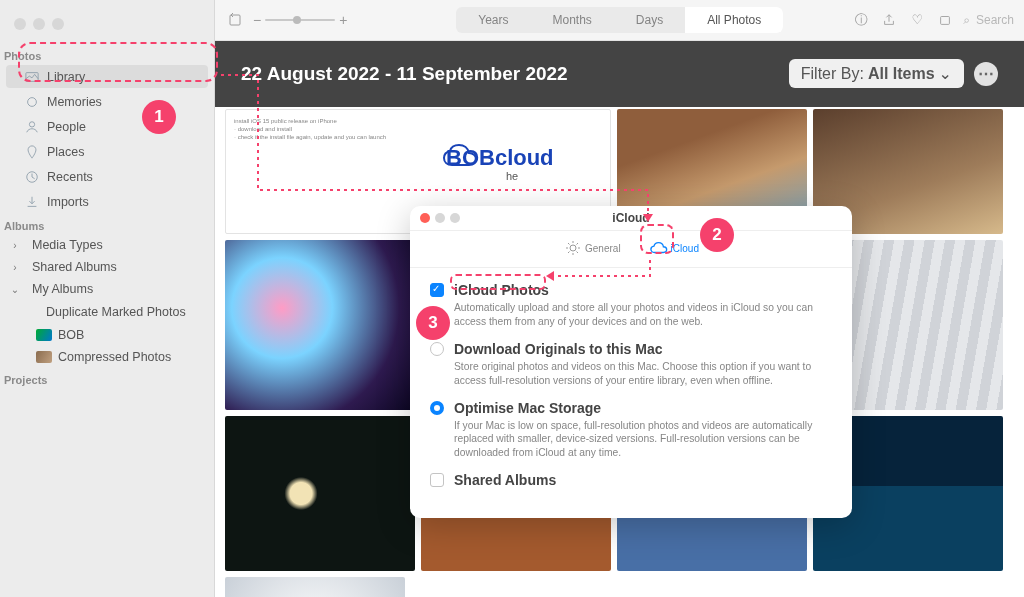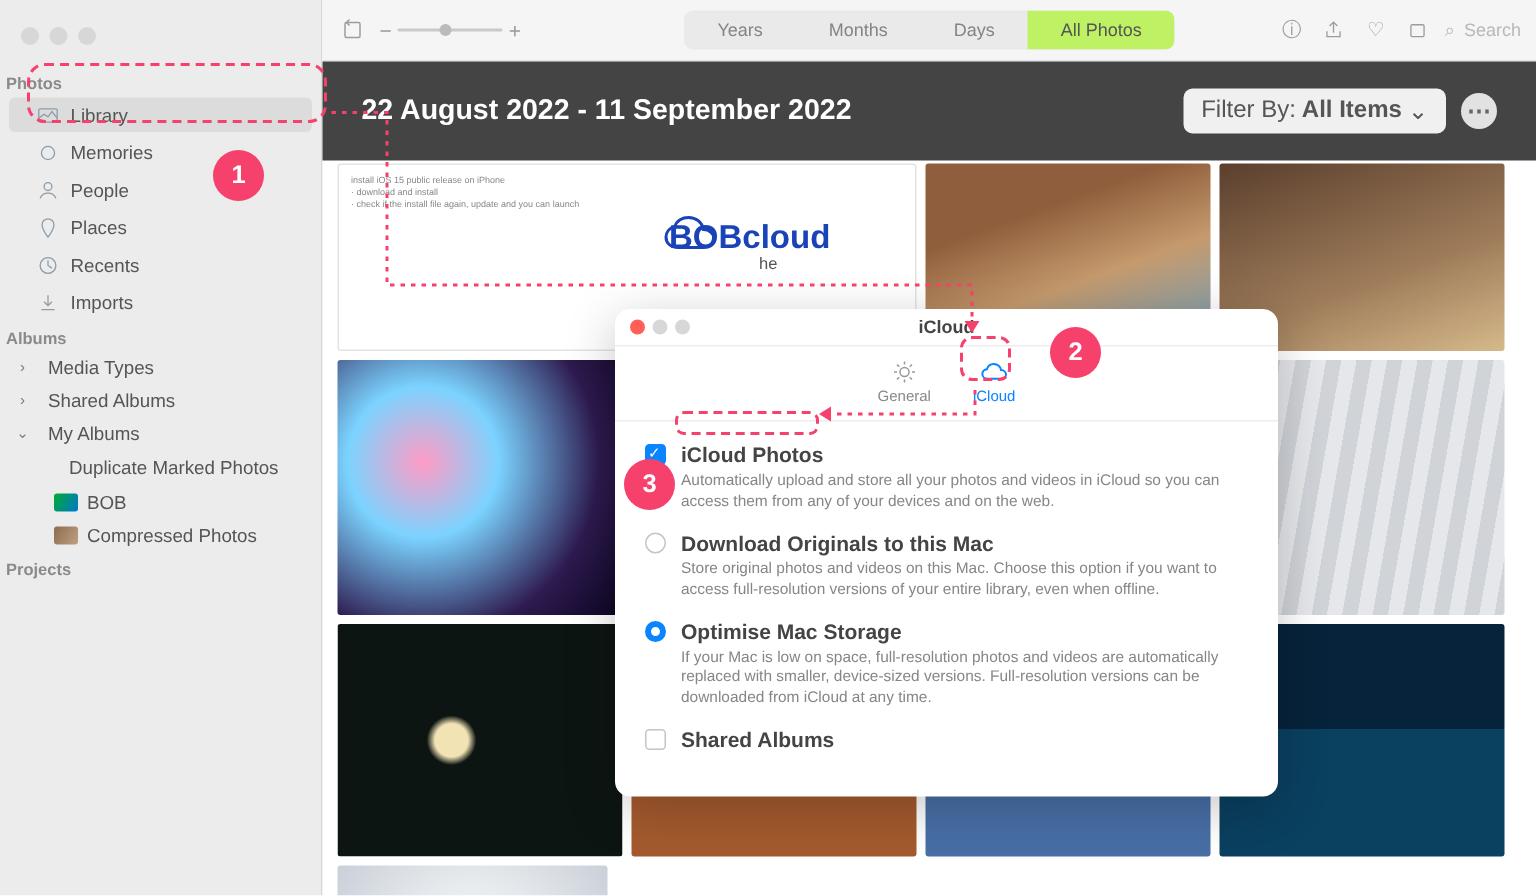--- a/index.html
+++ b/index.html
@@ -24,21 +24,21 @@
 
 
 .main { flex: 1; display: flex; flex-direction: column; background: #fff; position: relative; }
 .toolbar { height: 44px; background: #f5f5f5; border-bottom: 1px solid #e3e3e3; display:flex; align-items:center; padding: 0 10px; gap:8px; color:#9c9c9c; }
 .toolbar .tb-icon { width: 20px; display:inline-flex; justify-content:center; }
 .zoom { display:flex; align-items:center; gap:4px; font-size:14px; color:#999; margin-right:auto; }
 .zoom-track { width:70px; height:2px; background:#c9c9c9; position:relative; border-radius:1px; }
 .zoom-track::after{ content:''; width:8px; height:8px; border-radius:50%; background:#bbb; position:absolute; left:40%; top:-3px; }
 .seg { display:flex; background:#eaeaea; border-radius:6px; overflow:hidden; margin: 0 60px 0 0; }
 .seg div { padding: 6px 22px; font-size:12px; color:#848484; cursor:pointer; }
-.seg div.active { background:#bef264; color:#555; }
+.seg div.active { background:#ffffff; color:#555; }
 .search-box { display:flex; align-items:center; gap:6px; color:#b8b8b8; font-size:12px; }
 
 
 .header-band { position:relative; height: 72px; background: #444; color:#fff; display:flex; align-items:center; padding: 0 26px; }
 .header-band h2 { font-size: 19px; font-weight: 600; }
 .filter-pill { margin-left:auto; background:#f0f0f0; color:#555; font-size:16px; padding:5px 12px; border-radius:6px; display:flex; align-items:center; gap:4px; }
 .more-btn { width:24px; height:24px; border-radius:50%; background:#e2e2e2; margin-left:10px; display:flex; align-items:center; justify-content:center; color:#666; font-size:16px; font-weight:bold; }
 
 .grid { padding: 2px 10px 10px; display:flex; flex-wrap:wrap; gap:6px; align-content:flex-start; overflow:hidden; }
 .thumb { background:#ddd; border-radius:2px; }
@@ -63,21 +63,21 @@
 .bob svg{ width:48px; height:30px; margin-right:-42px;}
 
 
 .popup { position:absolute; left:410px; top:206px; width:442px; background:#fff; border-radius:10px; box-shadow: 0 8px 34px rgba(0,0,0,.22); z-index:20; font-size:11.5px; color:#444; }
 .popup-top { display:flex; align-items:center; padding:7px 10px; border-bottom:1px solid #eee; position:relative; }
 .popup-traffic { display:flex; gap:5px; }
 .pt-red{width:10px;height:10px;border-radius:50%;background:#ff5f57;}
 .pt-g  {width:10px;height:10px;border-radius:50%;background:#d7d7d7;}
 .popup-title { position:absolute; left:0; right:0; text-align:center; font-weight:600; font-size:12px; }
 .popup-tabs { display:flex; justify-content:center; gap:28px; padding: 8px 0 10px; border-bottom:1px solid #eee; }
-.ptab { display:flex; flex-direction:column; align-items:center; gap:2px; font-size:10px; color:#888; cursor:pointer; }
+.ptab { display:flex; align-items:center; gap:2px; font-size:10px; color:#888; cursor:pointer; }
 .ptab.active { color:#0a84ff; }
 .ptab .p-ic { width:20px; height:18px; display:flex; align-items:center; justify-content:center; }
 .ptab svg{ width:18px; height:16px; }
 .popup-body{ padding: 14px 20px 18px; }
 .opt { display:flex; gap:10px; margin-bottom:12px; }
 .opt .ctrl{ width:14px; height:14px; border-radius:3px; border:1px solid #c4c4c4; flex-shrink:0; margin-top:1px; position:relative; }
 .opt .ctrl.checkbox.checked{ background:#0a84ff; border-color:#0a84ff; }
 .opt .ctrl.checkbox.checked::after{ content:'✓'; color:#fff; font-size:10px; position:absolute; left:1px; top:-1px; }
 .opt .ctrl.radio{ border-radius:50%; }
 .opt .ctrl.radio.checked{ border:4px solid #0a84ff; width:14px; height:14px; }

